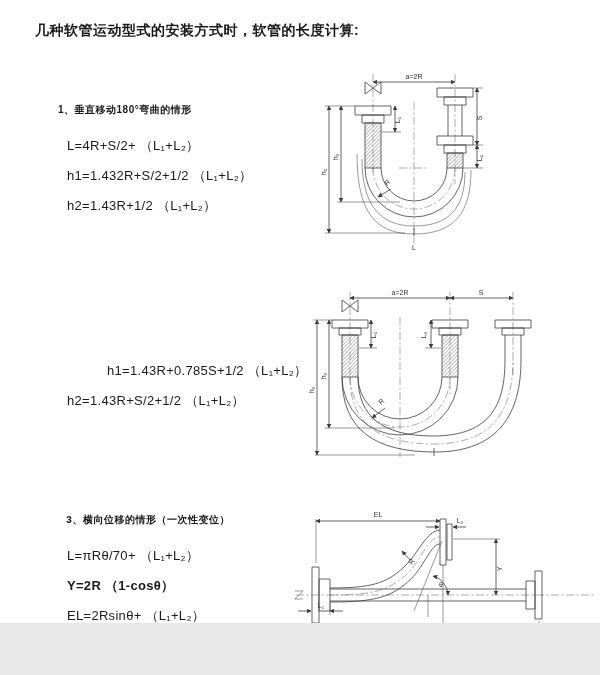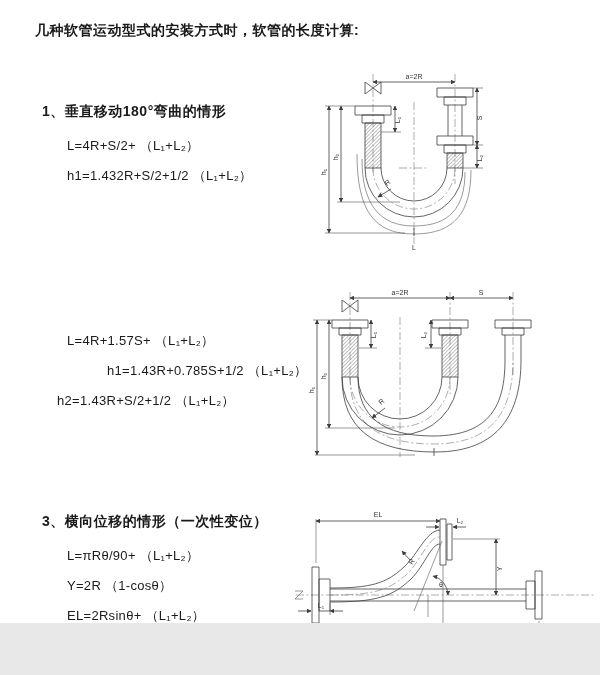--- a/index.html
+++ b/index.html
@@ -2,49 +2,49 @@
 <html><head>
 <meta charset="utf-8">
 <style>
   html,body{margin:0;padding:0;background:#e8e8e8;}
   .page{
     position:relative;width:600px;height:623px;background:#ffffff;
     font-family:"Liberation Sans","DejaVu Sans",sans-serif;color:#1a1a1a;
     overflow:hidden;margin:0 auto;
   }
   .doc-title{position:absolute;left:35px;top:22px;font-size:14px;font-weight:bold;letter-spacing:.5px;}
-  .sec-heading{position:absolute;font-size:14px;font-weight:bold;letter-spacing:.5px;}
+  .sec-heading{position:absolute;font-size:10px;font-weight:bold;letter-spacing:.5px;margin-left:16px;}
   .formula{position:absolute;font-size:13px;letter-spacing:.3px;}
   .diagram{position:absolute;}
   svg{overflow:visible;}
   svg *{vector-effect:non-scaling-stroke;}
   .ln{stroke:#3d3d3d;stroke-width:.8;fill:none;}
   .thin{stroke:#555;stroke-width:.6;fill:none;}
   .cl{stroke:#777;stroke-width:.6;fill:none;stroke-dasharray:8 2.5 2 2.5;}
   .braid{stroke:#3d3d3d;stroke-width:.8;}
   .dimtxt{fill:#333;font-size:7px;font-family:"Liberation Sans","DejaVu Sans",sans-serif;}
 </style>
 </head>
 <body>
 
 <div class="page">
 
   <div class="doc-title">几种软管运动型式的安装方式时，软管的长度计算:</div>
 
   <div class="sec-heading" style="left:42px;top:103px;">1、垂直移动180°弯曲的情形</div>
   <div class="formula" style="left:67px;top:137px;">L=4R+S/2+ （L₁+L₂）</div>
   <div class="formula" style="left:67px;top:167px;">h1=1.432R+S/2+1/2 （L₁+L₂）</div>
-
-  <div class="formula" style="left:67px;top:332px;">L=4R+1.57S+ （L₁+L₂）</div>
+  <div class="formula" style="left:67px;top:197px;">h2=1.43R+1/2 （L₁+L₂）</div>
+
   <div class="formula" style="left:67px;top:362px;padding-left:40px;">h1=1.43R+0.785S+1/2 （L₁+L₂）</div>
-  <div class="formula" style="left:57px;top:392px;">h2=1.43R+S/2+1/2 （L₁+L₂）</div>
-
-  <div class="sec-heading" style="left:42px;top:513px;">3、横向位移的情形（一次性变位）</div>
-  <div class="formula" style="left:67px;top:547px;">L=πRθ/90+ （L₁+L₂）</div>
-  <div class="formula" style="left:67px;top:577px;">Y=2R （1-cosθ）</div>
+  <div class="formula" style="left:67px;top:392px;">h2=1.43R+S/2+1/2 （L₁+L₂）</div>
+
+  <div class="sec-heading" style="left:50px;top:513px;font-family:Liberation Mono, monospace;">3、横向位移的情形（一次性变位）</div>
+  <div class="formula" style="left:67px;top:547px;">L=πRθ/70+ （L₁+L₂）</div>
+  <div class="formula" style="left:67px;top:577px;font-weight:bold;">Y=2R （1-cosθ）</div>
   <div class="formula" style="left:67px;top:607px;">EL=2Rsinθ+ （L₁+L₂）</div>
 
   <div class="diagram" style="left:305px;top:62px;">
   <svg width="285" height="198" viewBox="0 0 285 198">
     <defs>
       <marker id="ar1" viewBox="0 0 10 10" refX="9" refY="5" markerWidth="6" markerHeight="6" orient="auto-start-reverse">
         <path d="M0,0 L10,5 L0,10 z" fill="#3d3d3d"></path>
       </marker>
       <pattern id="hx1" width="2.6" height="2.6" patternUnits="userSpaceOnUse" patternTransform="rotate(45)">
         <line x1="0" y1="0" x2="0" y2="2.6" stroke="#777" stroke-width="0.9"></line>

